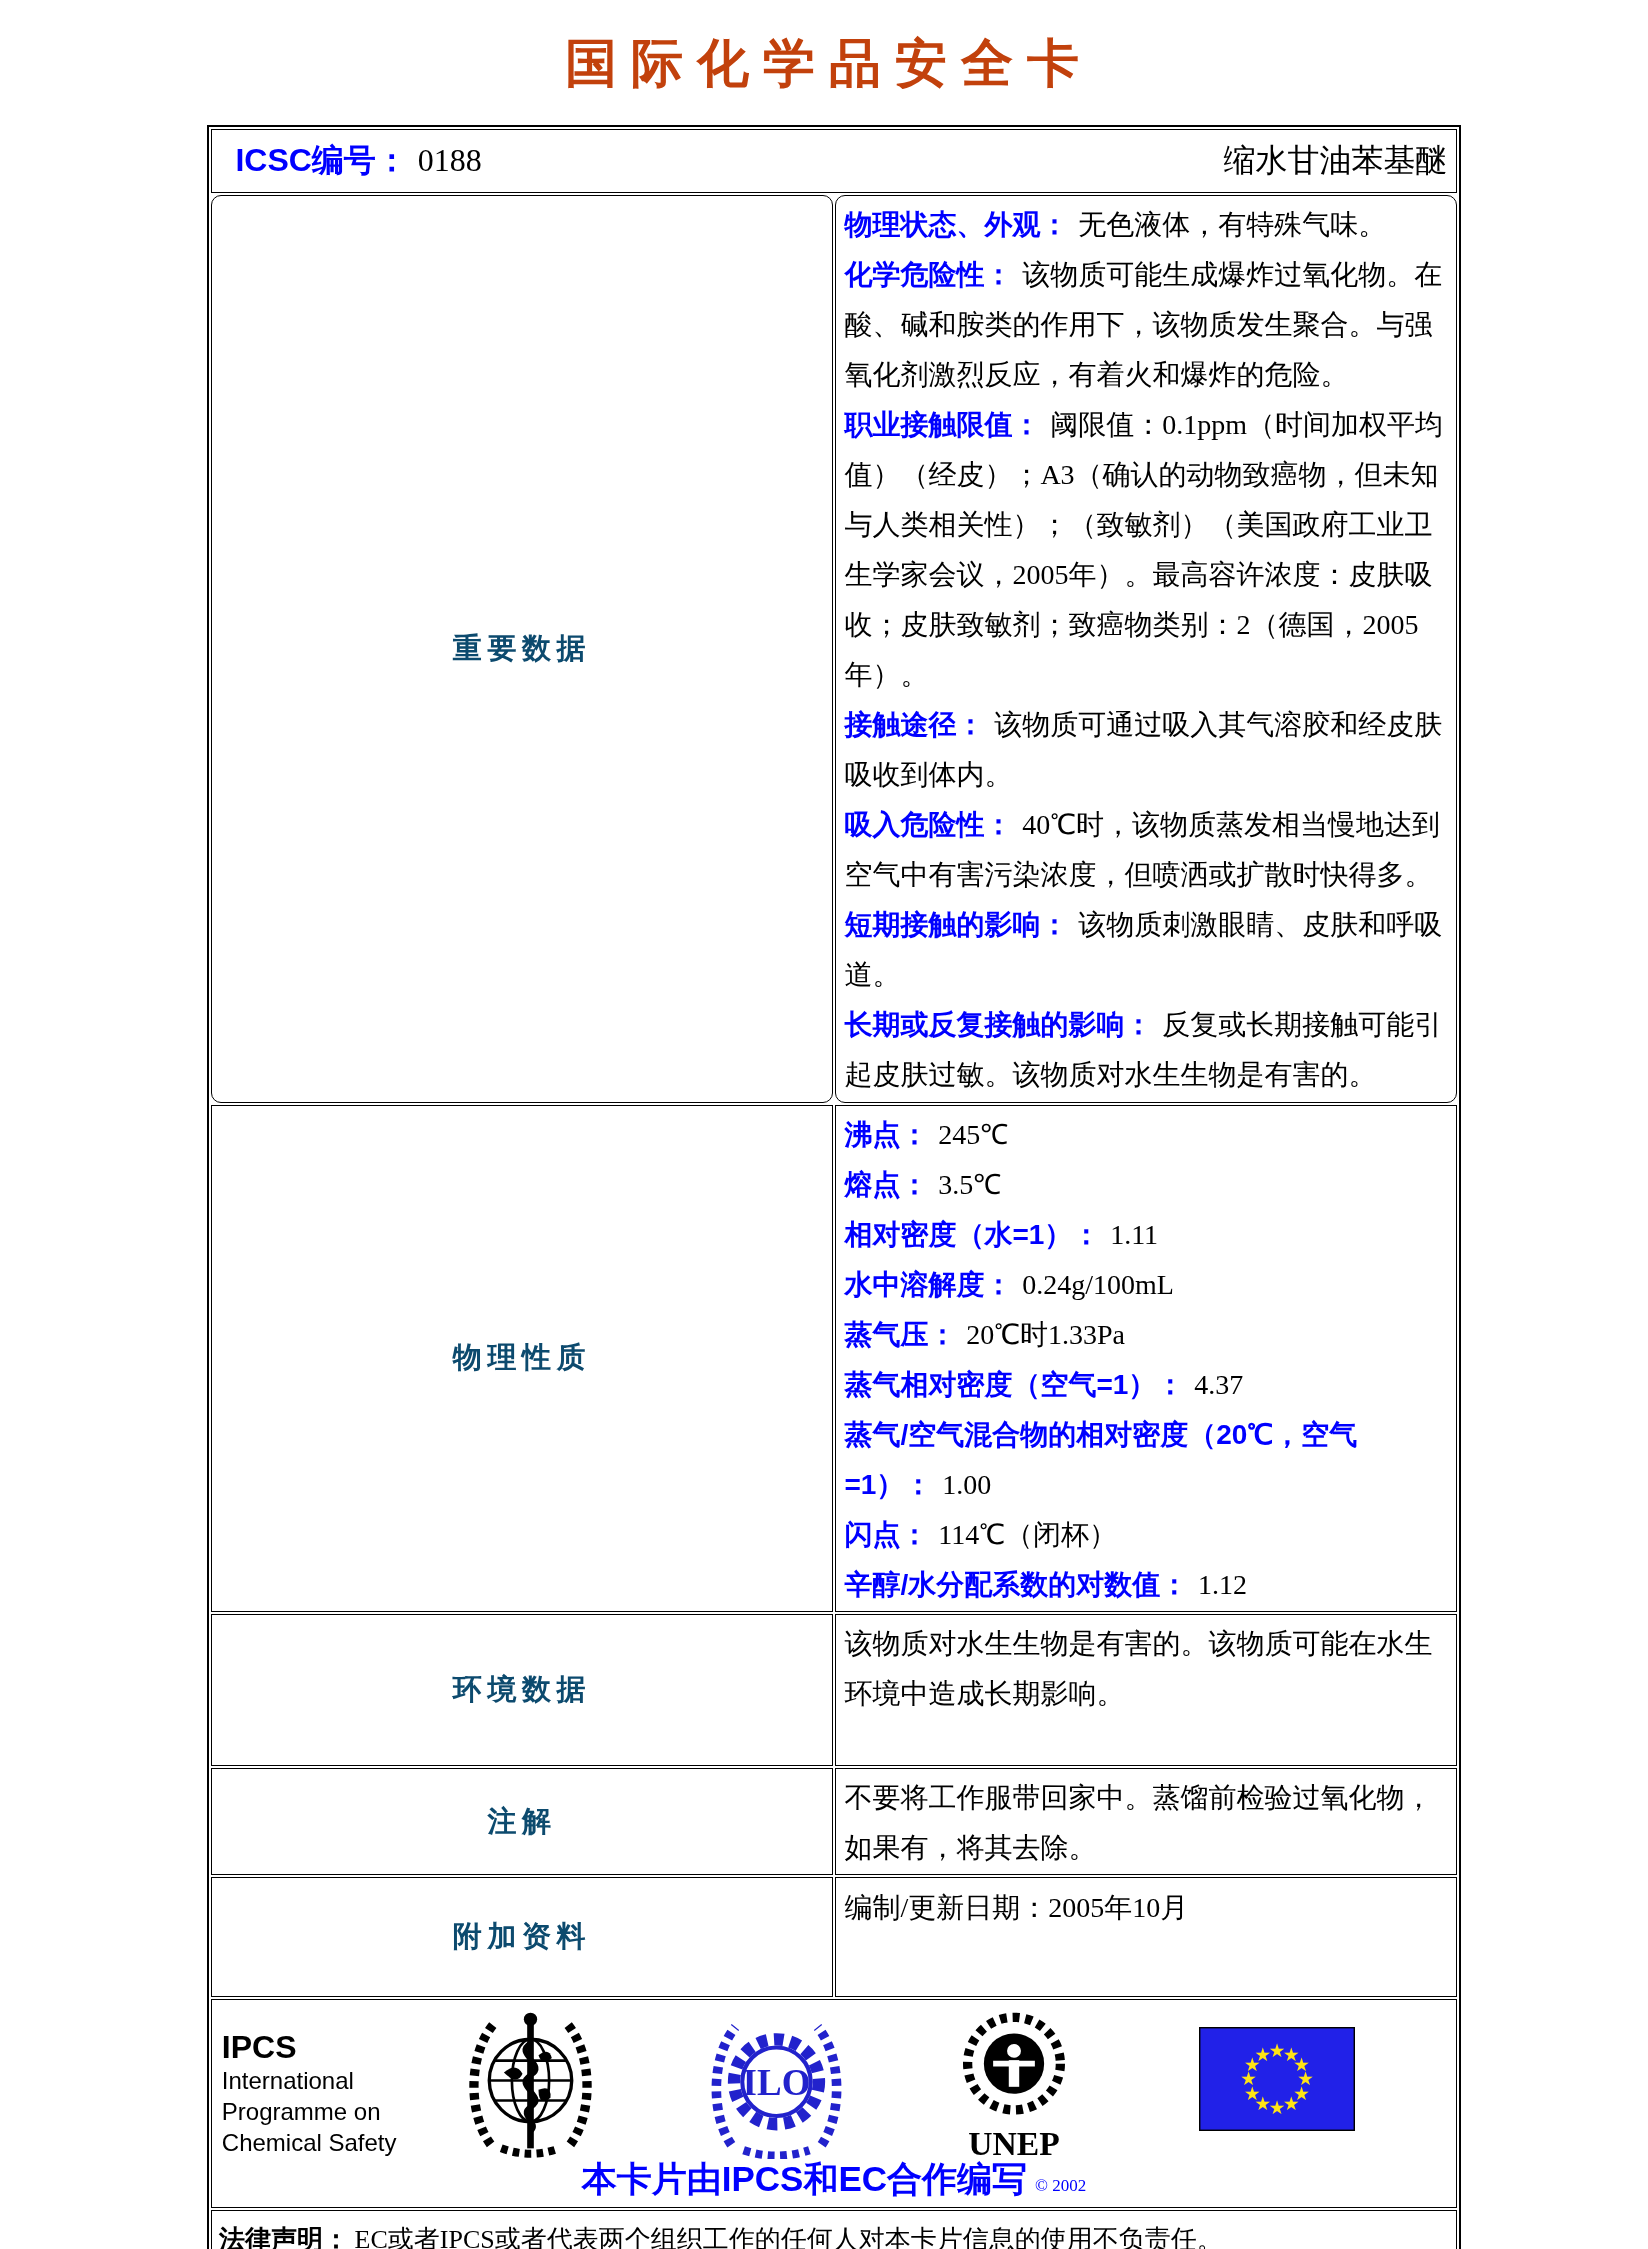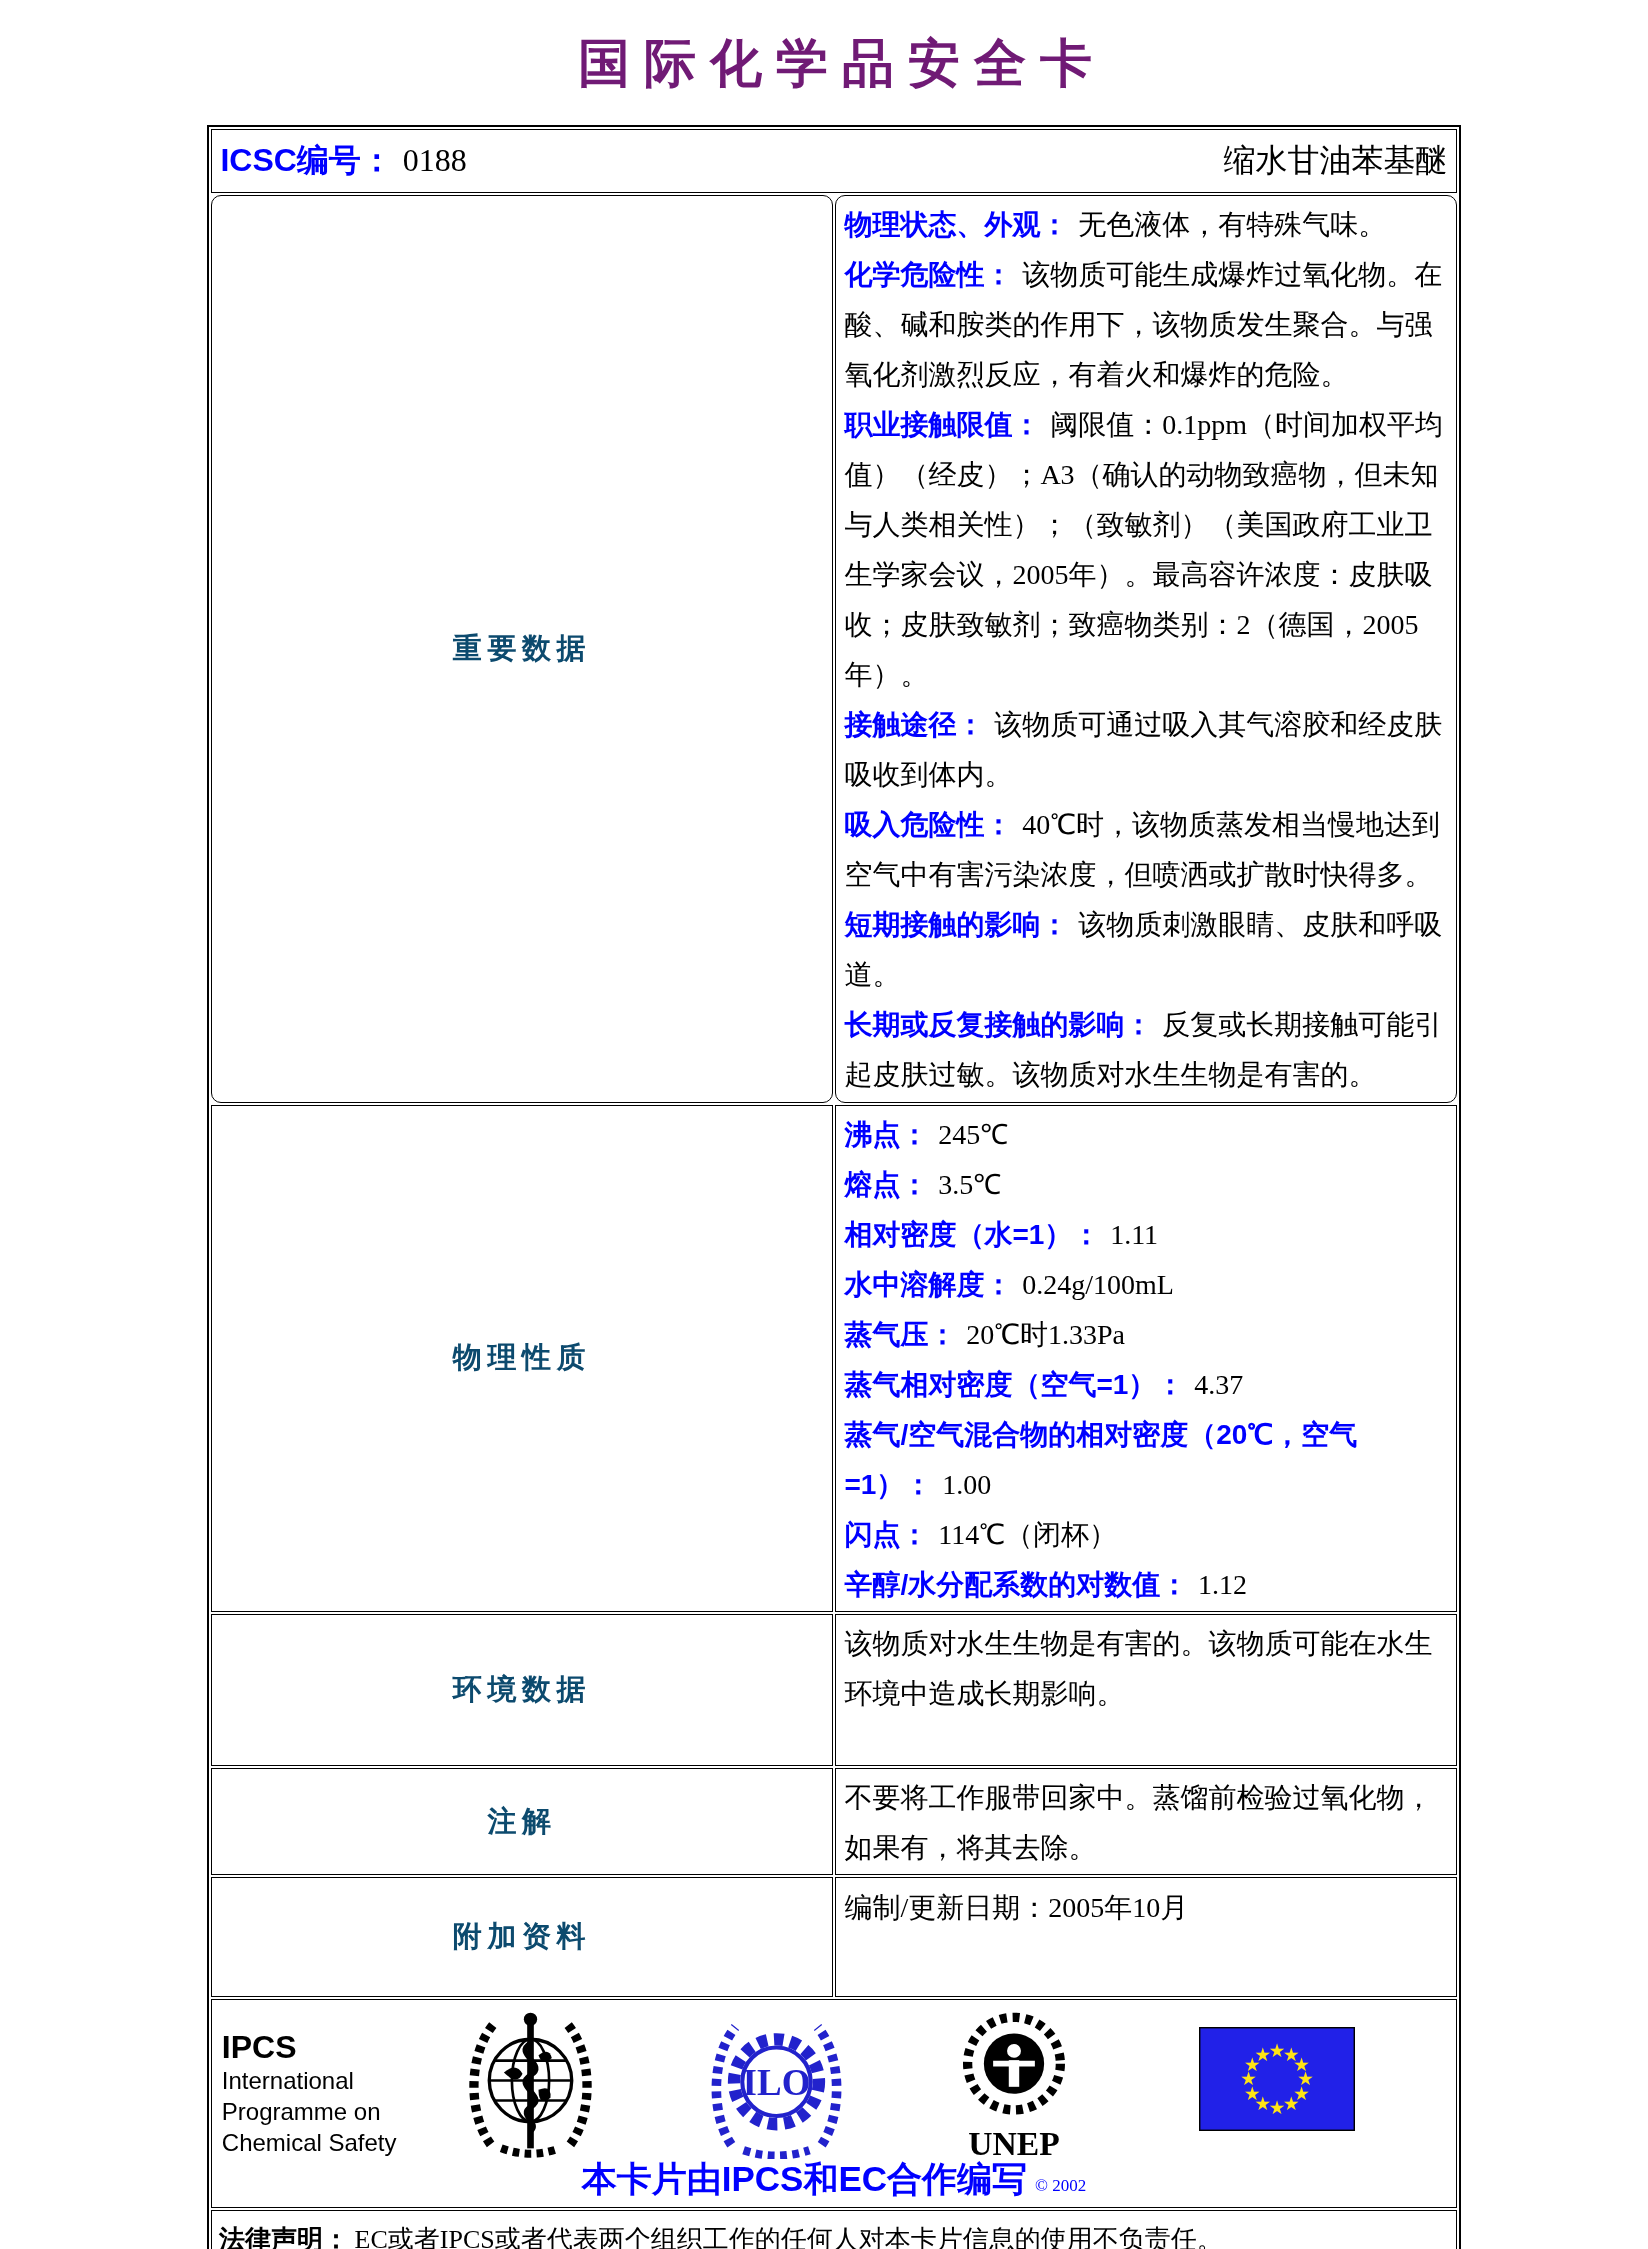--- a/index.html
+++ b/index.html
@@ -1,25 +1,25 @@
 <!DOCTYPE html>
 <html style="font-size:11.2px"><head>
 <meta charset="utf-8">
 <style>
   html,body{margin:0;padding:0;background:#ffffff;}
   .page{position:relative;width:1649px;height:2250px;background:#ffffff;overflow:hidden;
         font-family:"Liberation Serif",serif;color:#000;}
-  .doc-title{position:absolute;left:215px;top:29px;width:1254px;text-align:center;
+  .doc-title{position:absolute;left:202px;top:29px;width:1254px;text-align:center;
         font-family:"Liberation Sans",sans-serif;font-weight:bold;font-size:52px;
-        letter-spacing:14px;color:#701a75;}
+        letter-spacing:14px;color:#c2410c;}
   table.card{position:absolute;left:207px;top:125px;width:1254px;
         border:2.8px solid #000;border-collapse:separate;border-spacing:2.8px;background:#fff;
         table-layout:fixed;}
   td{border:1.4px solid #000;background:#fff;padding:0;vertical-align:top;overflow:hidden;}
-  td.hdr{height:62px;vertical-align:middle;position:relative;}
+  td.hdr{height:62px;vertical-align:middle;position:relative;padding-left:15px;}
   .hdr-label{font-family:"Liberation Sans",sans-serif;font-weight:bold;color:#0000ff;
         font-size:32px;margin-left:8.4px;}
   .hdr-num{font-size:32px;color:#000;margin-left:9.8px;}
   .hdr-name{position:absolute;right:8.4px;top:50%;transform:translateY(-50%);
         font-size:32px;color:#000;}
   td.sec-label{width:175px;vertical-align:middle;text-align:center;}
   .sec-label-text{font-family:"Liberation Sans",sans-serif;font-weight:bold;
         color:#0c4a6e;font-size:29px;letter-spacing:5.6px;}
   td.content{padding:4.2px 9.8px 1.4px 8.4px;font-size:28px;line-height:50px;}
   td.h-important{height:648px;border-radius:10px;}

